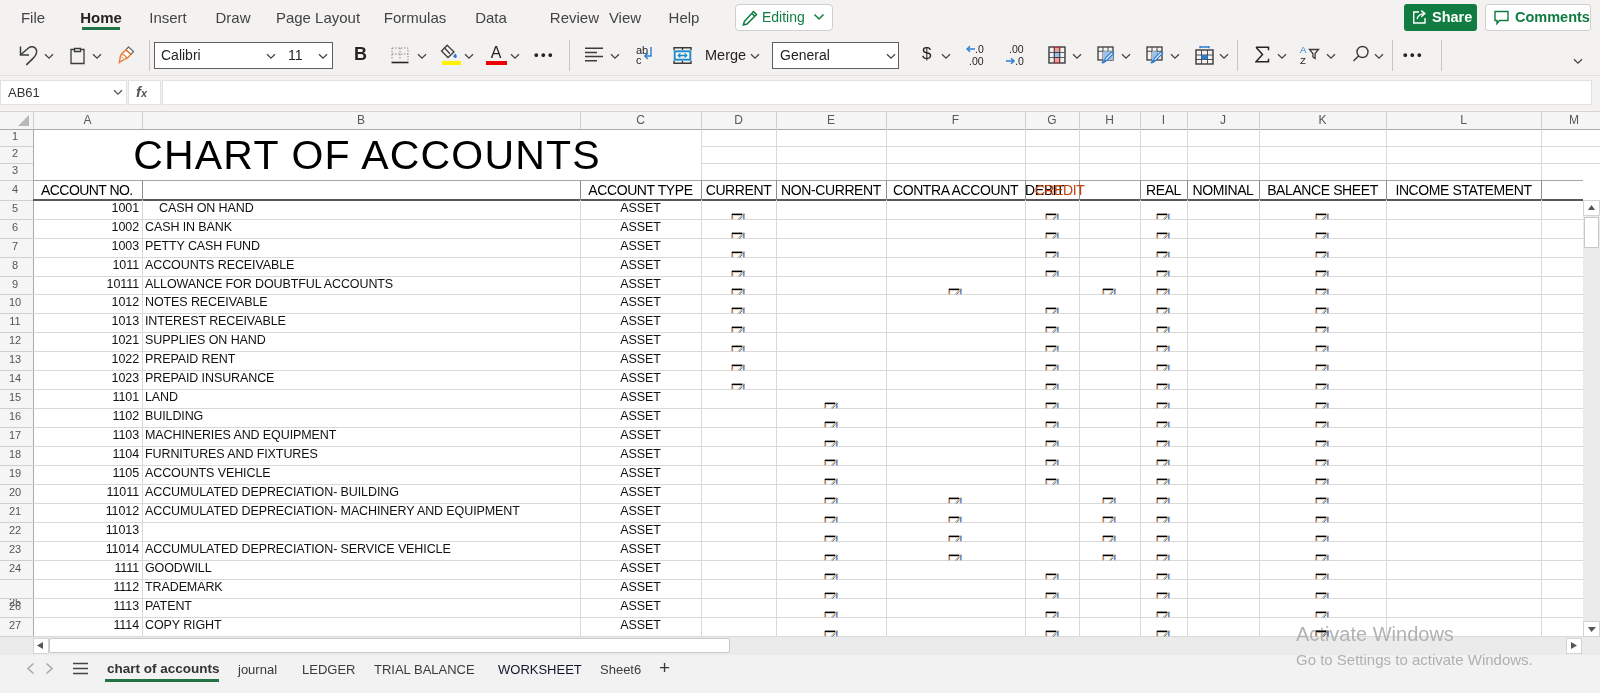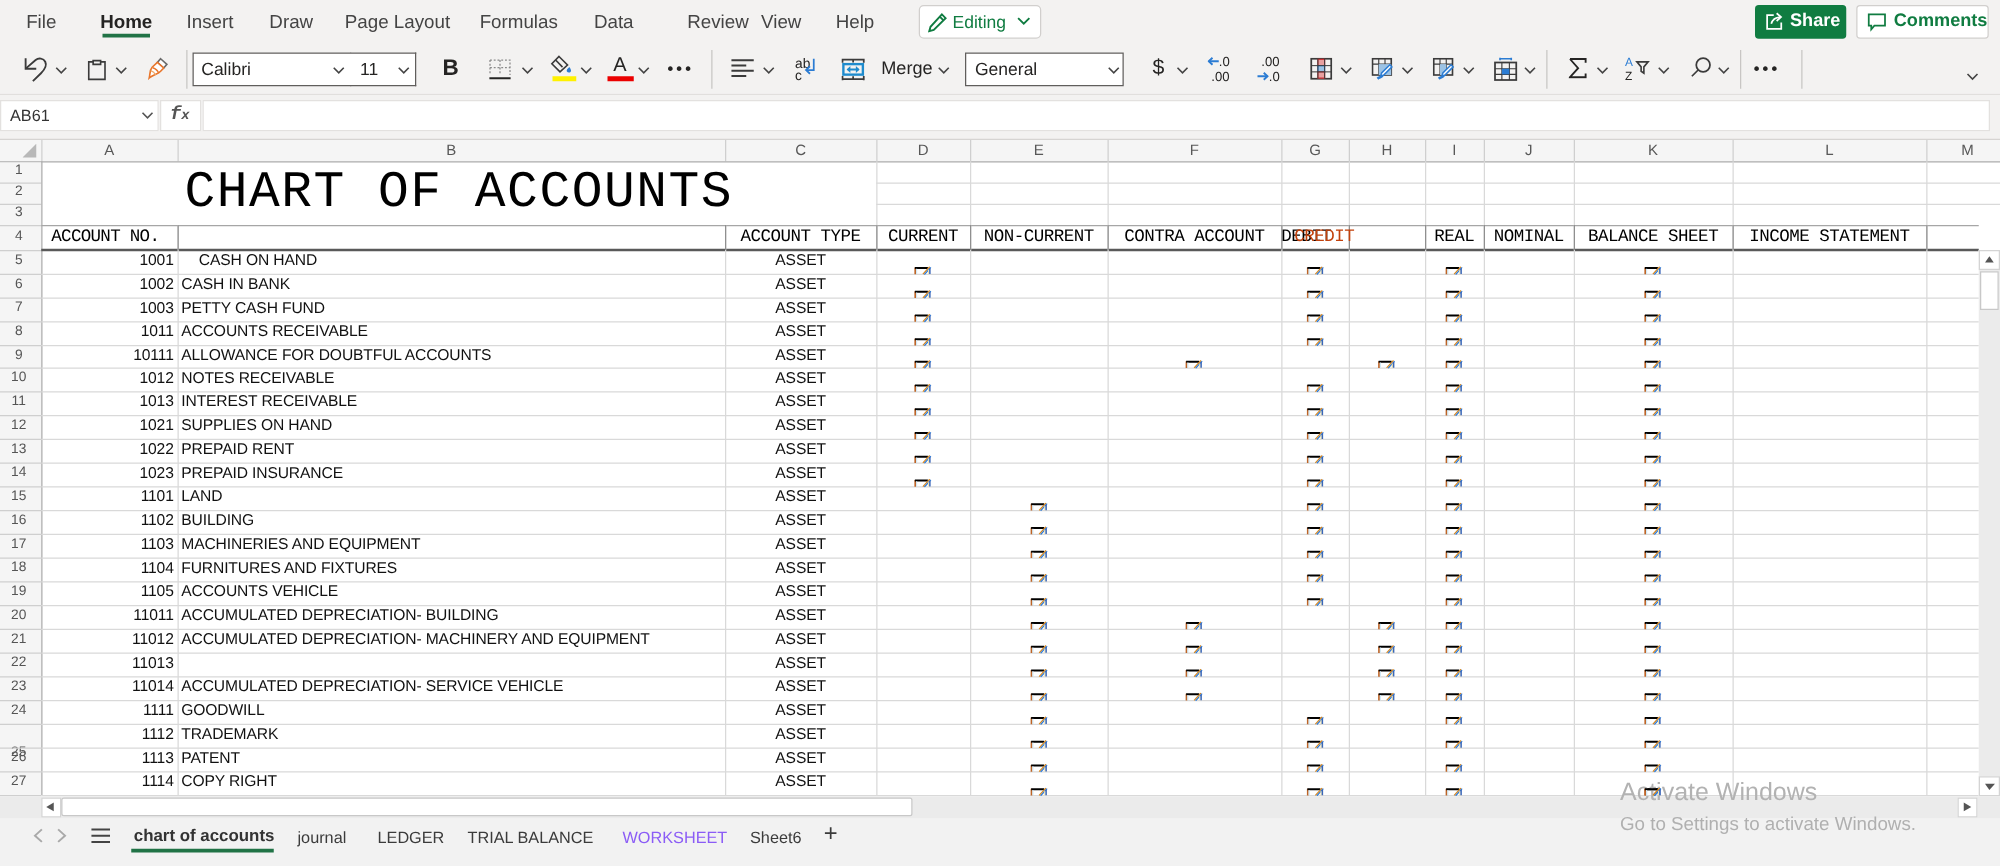--- a/index.html
+++ b/index.html
@@ -7,21 +7,21 @@
 .abs{position:absolute}
 #app{position:relative;width:1600px;height:693px;overflow:hidden}
 .chrome{background:#f3f2f1}
 .menut{font-size:15px;color:#444;}
 .vline{width:1px;background:#c8c6c4}
 .combo{background:#fff;border:1px solid #605e5c;}
 .ic{stroke:#3b3b3b;stroke-width:1.3;fill:none}
 .hl{background:#f5f5f5}
 .gl{background:#d9d9d9}
 .celltext{font-size:12.5px;letter-spacing:-0.1px;color:#111;line-height:17px;white-space:nowrap}
-.serif{font-family:Liberation Mono, monospace}
+.serif{font-family:Liberation Sans, sans-serif}
 .rnum{font-size:11px;color:#555;text-align:center}
 </style></head><body>
 <div id="app">
 
 <div class="abs chrome" style="left:0;top:0;width:1600px;height:75px"></div>
 <div class="abs menut" style="left:-27px;top:9px;width:120px;text-align:center;">File</div>
 <div class="abs menut" style="left:41px;top:9px;width:120px;text-align:center;font-weight:700;color:#252423;">Home</div>
 <div class="abs menut" style="left:108px;top:9px;width:120px;text-align:center;">Insert</div>
 <div class="abs menut" style="left:173px;top:9px;width:120px;text-align:center;">Draw</div>
 <div class="abs menut" style="left:258px;top:9px;width:120px;text-align:center;">Page Layout</div>
@@ -1370,21 +1370,21 @@
       <path d="M3.5 1.5L9 6.5l-5.5 5" stroke="#a9a9a9" stroke-width="1.6" fill="none"></path>
     </svg>
 <svg class="abs" style="left:73px;top:662px" width="15" height="13" viewBox="0 0 15 13">
       <path d="M0 1.5h15M0 6.5h15M0 11.5h15" stroke="#444" stroke-width="1.6"></path>
     </svg>
 <div class="abs" style="left:107px;top:661px;font-size:13.5px;font-weight:700;color:#333">chart of accounts</div>
 <div class="abs" style="left:105px;top:679px;width:114px;height:3px;background:#217346"></div>
 <div class="abs" style="left:238px;top:661.5px;font-size:13px;color:#3b3b3b">journal</div>
 <div class="abs" style="left:302px;top:661.5px;font-size:13px;color:#3b3b3b">LEDGER</div>
 <div class="abs" style="left:374px;top:661.5px;font-size:13px;color:#3b3b3b">TRIAL BALANCE</div>
-<div class="abs" style="left:498px;top:661.5px;font-size:13px;color:#8b5cf6">WORKSHEET</div>
+<div class="abs" style="left:498px;top:661.5px;font-size:13px;color:#0f172a">WORKSHEET</div>
 <div class="abs" style="left:600px;top:661.5px;font-size:13px;color:#3b3b3b">Sheet6</div>
 <div class="abs" style="left:659px;top:657px;font-size:19px;color:#3b3b3b;font-weight:400">+</div>
 <div class="abs" style="left:1296px;top:623px;font-size:20px;color:#b2b2b2">Activate Windows</div>
 <div class="abs" style="left:1296px;top:651px;font-size:15px;color:#b0b0b0">Go to Settings to activate Windows.</div>
 <svg class="abs" style="left:1315.0px;top:630px" width="15" height="7" viewBox="0 0 15 7">
 <path d="M1.2 1V6.3" stroke="#BE6426" stroke-width="1.4" fill="none"></path>
 <path d="M0.9 1.4H11.3" stroke="#000" stroke-width="1.6" fill="none"></path>
 <path d="M2.3 2V6.2" stroke="#CDE8F7" stroke-width="0.9" fill="none"></path>
 <path d="M7.3 6.3L12.8 0.4" stroke="#D9861C" stroke-width="0.95" fill="none"></path>
 <path d="M8.5 6.6L13.7 0.9" stroke="#2E7BD6" stroke-width="0.95" fill="none"></path>

